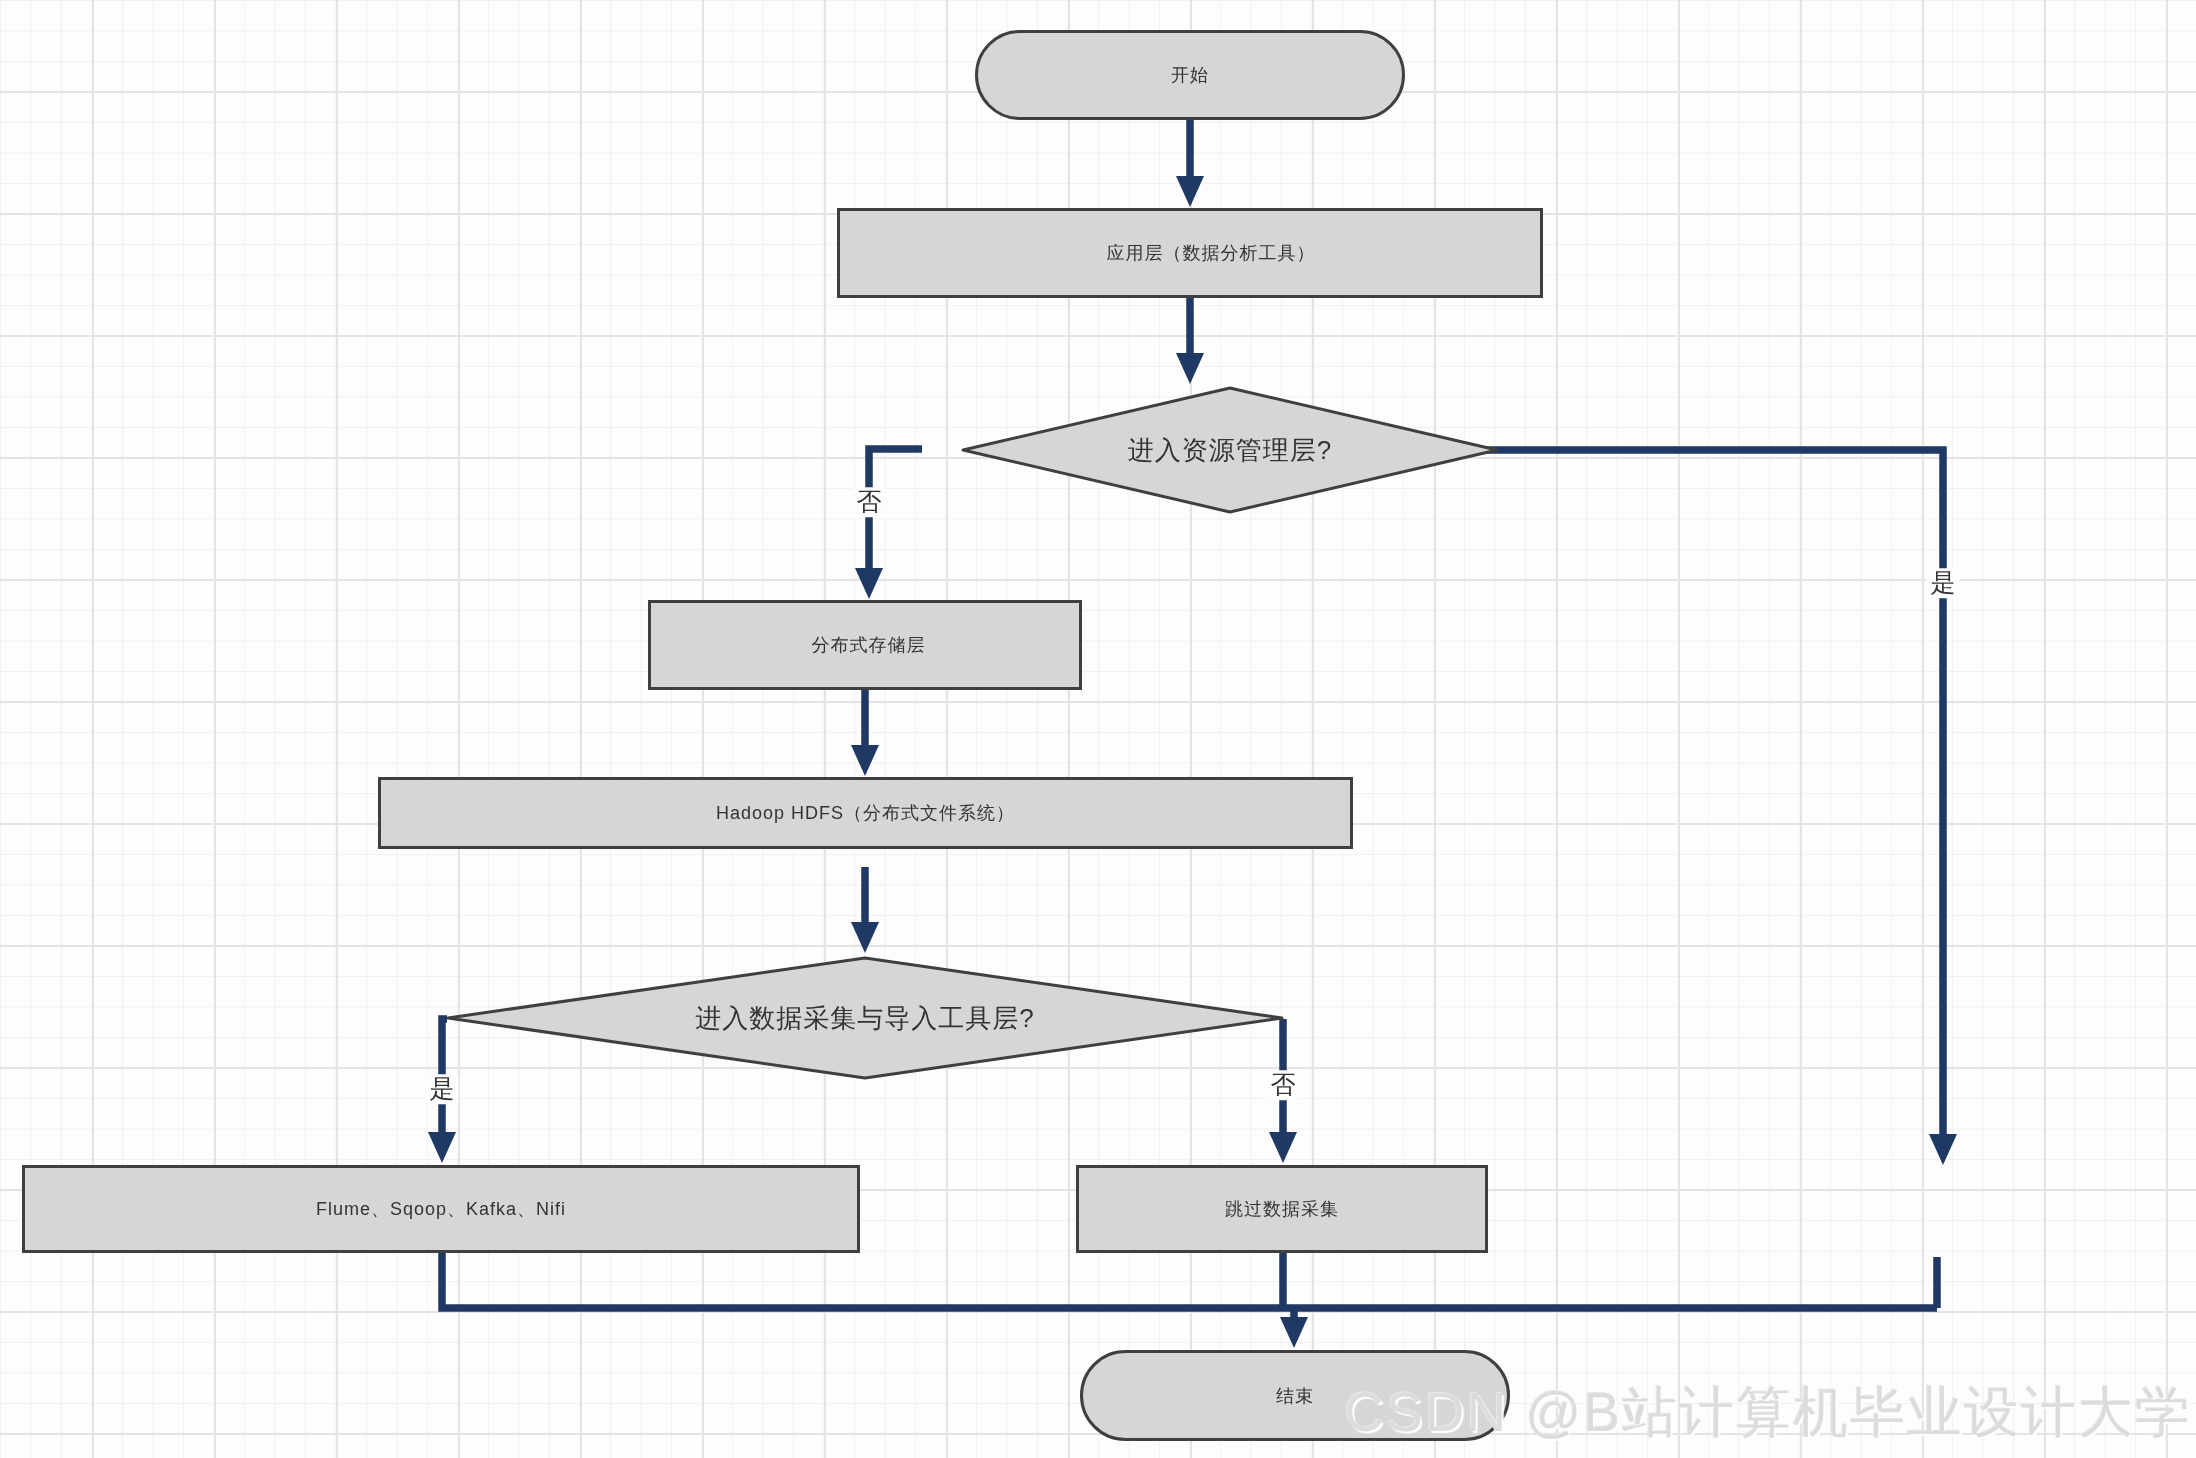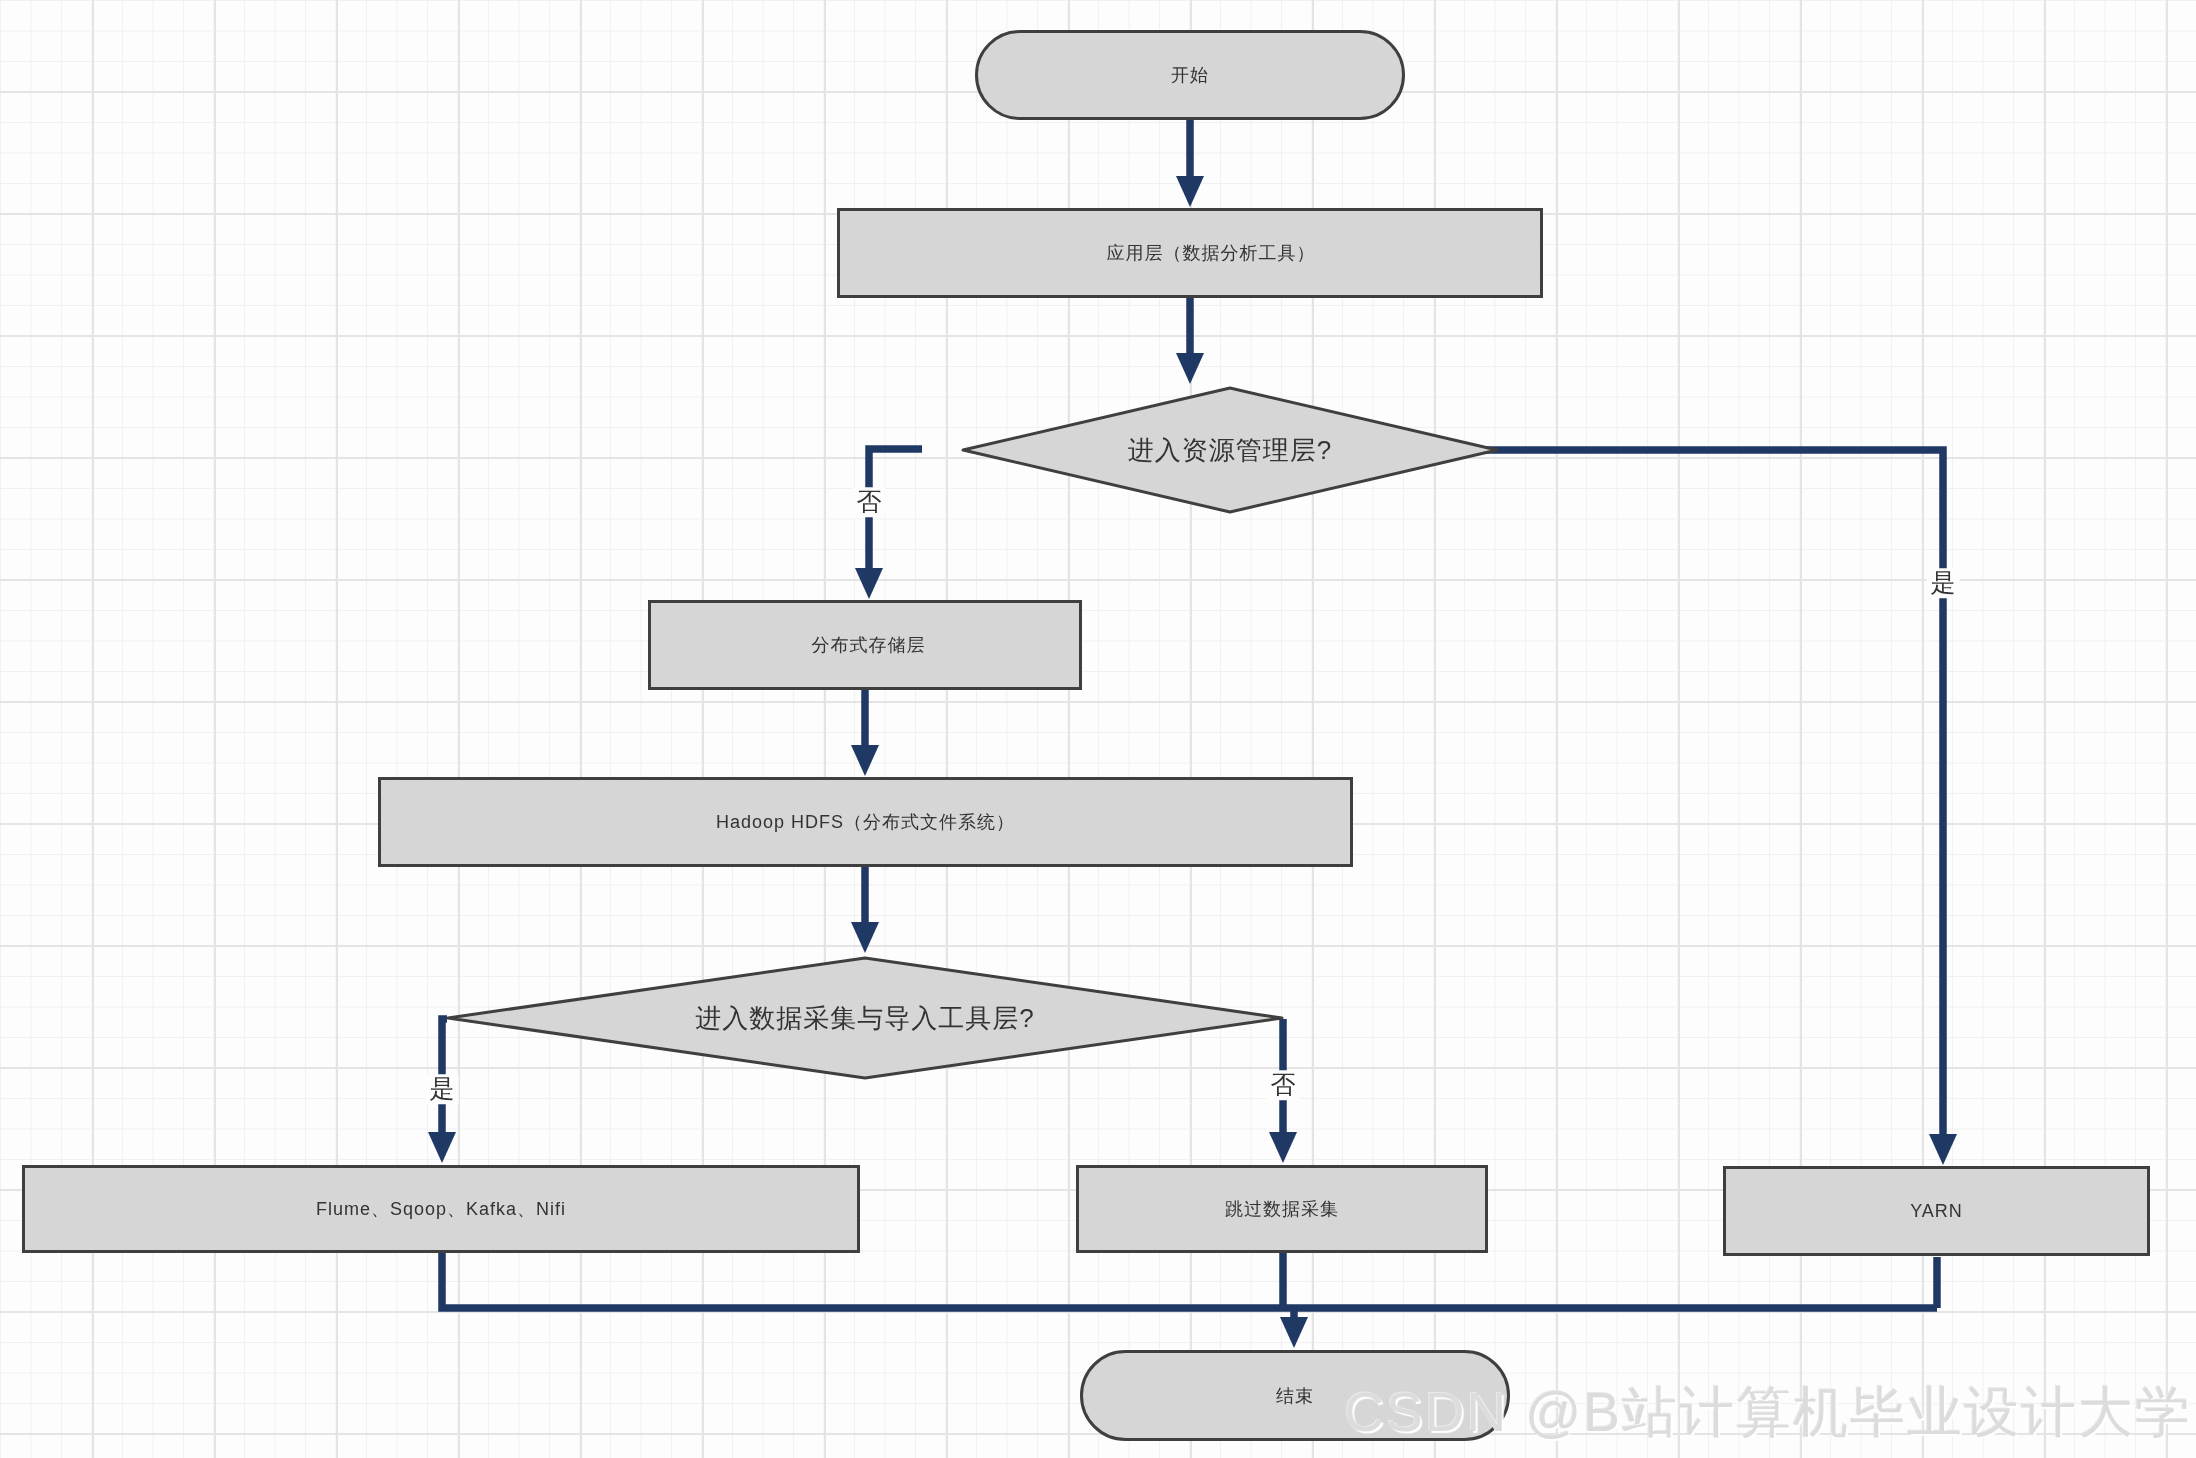--- a/index.html
+++ b/index.html
@@ -102,34 +102,33 @@
 
   <div class="diamond" style="left:960px;top:385px;width:540px;height:130px;">
     <svg width="540" height="130" viewBox="0 0 540 130">
       <polygon points="270,3 537,65 270,127 3,65" fill="#d6d6d6" stroke="#3f3f3f" stroke-width="3" stroke-linejoin="round"></polygon>
     </svg>
     <div class="dlabel">进入资源管理层?</div>
   </div>
 
   <div class="node" style="left:648px;top:600px;width:434px;height:90px;padding-left:7px;">分布式存储层</div>
 
-  <div class="node" style="left:378px;top:777px;width:975px;height:90px;">Hadoop HDFS（分布式文件系统）</div>
+  <div class="node" style="left:378px;top:777px;width:975px;height:72px;">Hadoop HDFS（分布式文件系统）</div>
 
   <div class="diamond" style="left:445px;top:955px;width:840px;height:126px;">
     <svg width="840" height="126" viewBox="0 0 840 126">
       <polygon points="420,3 837,63 420,123 3,63" fill="#d6d6d6" stroke="#3f3f3f" stroke-width="3" stroke-linejoin="round"></polygon>
     </svg>
     <div class="dlabel">进入数据采集与导入工具层?</div>
   </div>
 
   <div class="node" style="left:22px;top:1165px;width:838px;height:88px;">Flume、Sqoop、Kafka、Nifi</div>
 
   <div class="node" style="left:1076px;top:1165px;width:412px;height:88px;">跳过数据采集</div>
 
-  <div class="node" style="left:1723px;top:1166px;width:427px;height:90px;">YARN</div>
 
   <div class="node pill" style="left:1080px;top:1350px;width:430px;height:91px;text-align:center;">结束</div>
 
   <span class="edge-label" style="left:869px;top:502px;">否</span>
   <span class="edge-label" style="left:1943px;top:583px;">是</span>
   <span class="edge-label" style="left:442px;top:1089px;">是</span>
   <span class="edge-label" style="left:1283px;top:1085px;">否</span>
 
   <div class="watermark">CSDN @B站计算机毕业设计大学</div>
 

